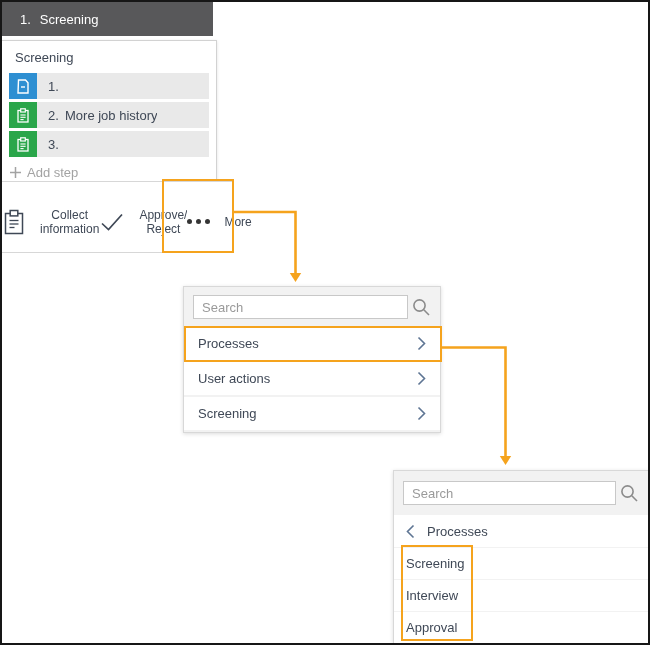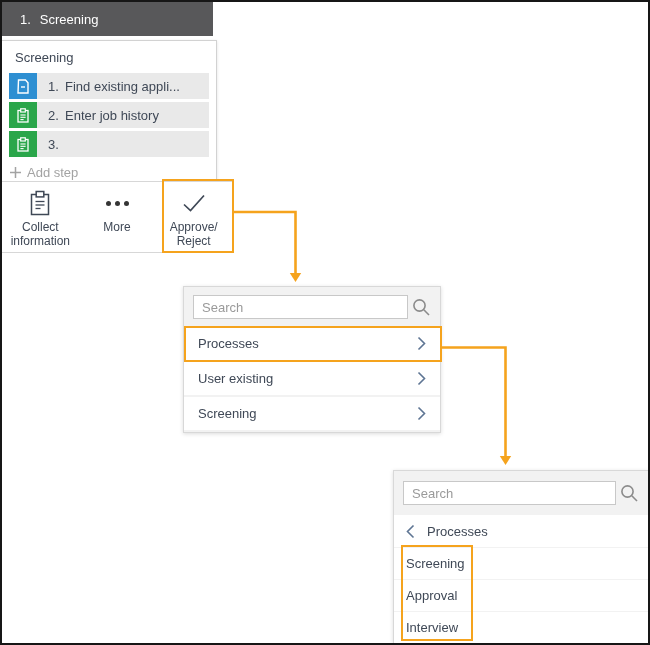--- a/index.html
+++ b/index.html
@@ -41,22 +41,22 @@
     margin:1px 7px 0 7px; color:#a3a3a3; font-size:13px; cursor:pointer;
   }
 
   
   .toolbar {
     position:absolute; left:0; top:179px; width:231px; height:72px;
     background:#fff; border:1px solid #d7d7d7; border-left:none;
     display:flex;
   }
   .tool-btn {
-    flex:1 1 0; display:flex; flex-direction:column; align-items:center;
-    justify-content:flex-start; padding-top:9px; gap:5px; cursor:pointer;
+    flex:1 1 0; display:flex; flex-direction:row; align-items:center;
+    justify-content:flex-start; padding-top:9px; gap:14px; cursor:pointer;
     background:#fff;
   }
   .tool-icon { height:24px; display:flex; align-items:center; justify-content:center; }
   .tool-label { font-size:12px; line-height:14px; text-align:center; }
   .dots { display:flex; gap:4px; align-items:center; }
   .dots span { width:5px; height:5px; border-radius:50%; background:#353535; }
 
   
   .hl-box { position:absolute; border:2px solid #F5A31D; pointer-events:none; }
   .hl-more      { left:160px; top:177px; width:72px;  height:74px; }
@@ -112,35 +112,34 @@
     <div class="steps-list">
 
       <div class="step-row">
         <span class="step-icon" style="background:#2E8FD2">
           <svg width="14" height="15" viewBox="0 0 14 15">
               <path d="M2.5 1h7l2.5 2.7V14h-10z" fill="none" stroke="#fff" stroke-width="1.4"></path>
               <line x1="5" y1="8" x2="9" y2="8" stroke="#fff" stroke-width="1.4"></line>
             </svg>
         </span>
         <span class="step-num">1.</span>
-        <span class="step-label">Find existing appli...</span>
       </div>
 
       <div class="step-row">
         <span class="step-icon" style="background:#2AA64A">
           <svg width="14" height="15" viewBox="0 0 14 15">
               <rect x="2" y="2.5" width="10" height="11.5" fill="none" stroke="#fff" stroke-width="1.3"></rect>
               <rect x="4.7" y="0.8" width="4.6" height="3.2" fill="#2AA64A" stroke="#fff" stroke-width="1.2"></rect>
               <line x1="4.4" y1="7" x2="9.6" y2="7" stroke="#fff" stroke-width="1.1"></line>
               <line x1="4.4" y1="9.3" x2="9.6" y2="9.3" stroke="#fff" stroke-width="1.1"></line>
               <line x1="4.4" y1="11.6" x2="7.6" y2="11.6" stroke="#fff" stroke-width="1.1"></line>
             </svg>
         </span>
         <span class="step-num">2.</span>
-        <span class="step-label">Enter job history</span>
+        <span class="step-label">More job history</span>
       </div>
 
       <div class="step-row">
         <span class="step-icon" style="background:#2AA64A">
           <svg width="14" height="15" viewBox="0 0 14 15">
               <rect x="2" y="2.5" width="10" height="11.5" fill="none" stroke="#fff" stroke-width="1.3"></rect>
               <rect x="4.7" y="0.8" width="4.6" height="3.2" fill="#2AA64A" stroke="#fff" stroke-width="1.2"></rect>
               <line x1="4.4" y1="7" x2="9.6" y2="7" stroke="#fff" stroke-width="1.1"></line>
               <line x1="4.4" y1="9.3" x2="9.6" y2="9.3" stroke="#fff" stroke-width="1.1"></line>
               <line x1="4.4" y1="11.6" x2="7.6" y2="11.6" stroke="#fff" stroke-width="1.1"></line>
@@ -174,40 +173,40 @@
           </svg>
       </span>
       <span class="tool-label">
         <span>Collect</span><br>
         <span>information</span>
       </span>
     </div>
 
     <div class="tool-btn">
       <span class="tool-icon">
+        <svg width="26" height="20" viewBox="0 0 26 20">
+            <path d="M3 11.5 L9.5 17.5 L23 2.5" fill="none" stroke="#3f4856" stroke-width="1.7"></path>
+          </svg>
+      </span>
+      <span class="tool-label">
+        <span>Approve/</span><br>
+        <span>Reject</span>
+      </span>
+    </div>
+
+    <div class="tool-btn">
+      <span class="tool-icon">
         <span class="dots">
             <span></span>
             <span></span>
             <span></span>
           </span>
       </span>
       <span class="tool-label">
         <span>More</span>
-      </span>
-    </div>
-
-    <div class="tool-btn">
-      <span class="tool-icon">
-        <svg width="26" height="20" viewBox="0 0 26 20">
-            <path d="M3 11.5 L9.5 17.5 L23 2.5" fill="none" stroke="#3f4856" stroke-width="1.7"></path>
-          </svg>
-      </span>
-      <span class="tool-label">
-        <span>Approve/</span><br>
-        <span>Reject</span>
       </span>
     </div>
 
   </div>
 
   <div class="menu-panel panel-1">
     <div class="search-row">
       <input class="search-input" type="text" placeholder="Search" style="">
       <span class="search-icon">
         <svg width="19" height="19" viewBox="0 0 19 19">
@@ -220,21 +219,21 @@
     <div class="menu-item">
       <span class="mi-label">Processes</span>
       <span style="display:flex">
         <svg width="9" height="15" viewBox="0 0 9 15">
             <polyline points="1.5,1.5 7.5,7.5 1.5,13.5" fill="none" stroke="#5E7593" stroke-width="1.6"></polyline>
           </svg>
       </span>
     </div>
 
     <div class="menu-item">
-      <span class="mi-label">User existing</span>
+      <span class="mi-label">User actions</span>
       <span style="display:flex">
         <svg width="9" height="15" viewBox="0 0 9 15">
             <polyline points="1.5,1.5 7.5,7.5 1.5,13.5" fill="none" stroke="#5E7593" stroke-width="1.6"></polyline>
           </svg>
       </span>
     </div>
 
     <div class="menu-item">
       <span class="mi-label">Screening</span>
       <span style="display:flex">
@@ -262,24 +261,24 @@
             <polyline points="7.5,1.5 1.5,7.5 7.5,13.5" fill="none" stroke="#5E7593" stroke-width="1.6"></polyline>
           </svg>
       </span>
       <span style="font-size:13px">Processes</span>
     </div>
 
     <div class="proc-item">
       <span>Screening</span>
     </div>
     <div class="proc-item">
+      <span>Interview</span>
+    </div>
+    <div class="proc-item">
       <span>Approval</span>
-    </div>
-    <div class="proc-item">
-      <span>Interview</span>
     </div>
   </div>
 
   <div class="hl-box hl-more"></div>
   <div class="hl-box hl-processes"></div>
   <div class="hl-box hl-group"></div>
 
   <svg class="arrows">
     <path d="M232,210 L293.5,210 L293.5,272" fill="none" stroke="#F5A31D" stroke-width="2.6"></path>
     <polygon points="287.8,271 299.2,271 293.5,280" fill="#F5A31D"></polygon>

